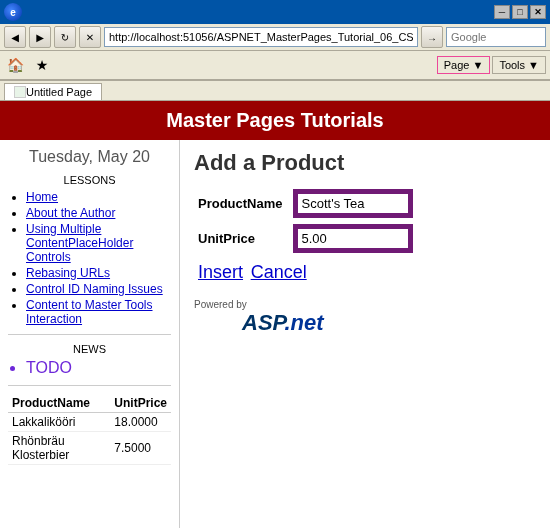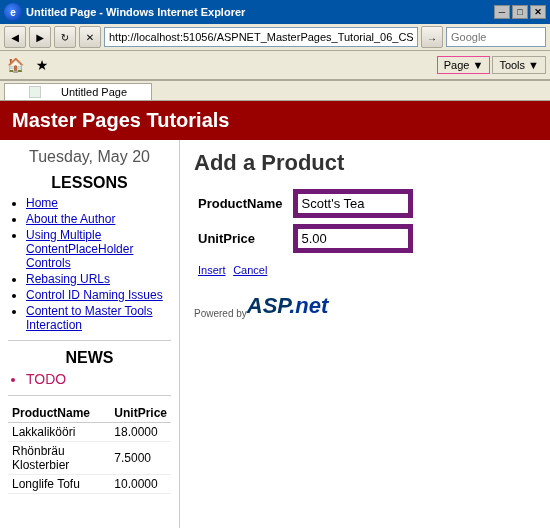--- a/index.html
+++ b/index.html
@@ -105,47 +105,47 @@
       background: #ece9d8;
       padding: 2px 4px 0;
       display: flex;
       align-items: flex-end;
       border-bottom: 1px solid #aca899;
     }
     .tab {
       background: white;
       border: 1px solid #aca899;
       border-bottom: none;
-      padding: 2px 24px;
+      padding: 2px 9px;
       font-size: 11px;
       cursor: pointer;
       display: flex;
       align-items: center;
-      gap: 20px;
+      gap: 0;
     }
     .tab-icon {
       width: 12px;
       height: 12px;
       background: #e8f4e8;
       border: 1px solid #ccc;
       display: inline-block;
     }
 
     
     .main-container {
       display: flex;
       height: calc(528px - 110px);
       background: white;
     }
 
     
     .site-header {
       background: #990000;
       color: white;
-      text-align: left;
+      text-align: center;
       padding: 8px 12px;
       font-size: 20px;
       font-weight: bold;
     }
 
     
     .sidebar {
       width: 180px;
       min-width: 180px;
       border-right: 1px solid #ccc;
@@ -153,23 +153,23 @@
       font-size: 12px;
       overflow-y: auto;
     }
     .sidebar-date {
       text-align: center;
       color: #555;
       font-size: 16px;
       margin-bottom: 8px;
     }
     .sidebar-section-title {
-      font-weight: bold;
+      font-weight: normal;
       text-align: center;
-      font-size: 16px;
+      font-size: 11px;
       margin: 6px 0 4px;
     }
     .sidebar-nav ul {
       list-style: disc;
       padding-left: 18px;
     }
     .sidebar-nav ul li {
       margin-bottom: 2px;
     }
     .sidebar-nav ul li a {
@@ -180,22 +180,22 @@
     .sidebar-divider {
       border: none;
       border-top: 1px solid #ccc;
       margin: 8px 0;
     }
     .news-section ul {
       list-style: disc;
       padding-left: 18px;
     }
     .news-section ul li {
-      font-size: 14px;
-      color: #be185d;
+      font-size: 16px;
+      color: #6d28d9;
     }
 
     
     .products-table {
       width: 100%;
       border-collapse: collapse;
       margin-top: 8px;
       font-size: 12px;
     }
     .products-table th {
@@ -240,42 +240,43 @@
       font-size: 13px;
       width: 120px;
     }
     .form-links {
       margin-top: 4px;
       margin-left: 4px;
     }
     .form-links a {
       color: #0000cc;
       text-decoration: underline;
-      font-size: 11px;
+      font-size: 18px;
       cursor: pointer;
     }
     .form-links a + a {
       margin-left: 4px;
       margin-top: 32px;
     }
 
     
     .aspnet-logo {
       margin-top: 16px;
       display: flex;
-      flex-direction: row;
-      align-items: flex-end;
+      flex-direction: column;
+      align-items: flex-start;
       font-size: 10px;
       color: #555;
     }
     .aspnet-text {
       font-size: 22px;
       font-weight: bold;
       color: #003366;
       font-style: italic;
+      margin-left: 48px;
     }
 
     .ie-logo {
       width: 18px;
       height: 18px;
       border-radius: 50%;
       background: radial-gradient(circle at 40% 40%, #4488ff, #0033aa);
       display: inline-flex;
       align-items: center;
       justify-content: center;
@@ -283,21 +284,20 @@
       color: white;
       font-weight: bold;
     }
   </style>
 </head>
 <body>
 
 <div class="window-chrome">
   <div class="window-title-area">
     <span class="ie-logo">e</span>
-    <span>Untitled Page - Windows Internet Explorer</span>
   </div>
   <div class="window-controls">
     <div class="win-btn">─</div>
     <div class="win-btn">□</div>
     <div class="win-btn">✕</div>
   </div>
 </div>
 
 <div class="address-bar">
   <div class="nav-btn">◀</div>
@@ -364,24 +364,20 @@
       </thead>
       <tbody id="products-tbody">
           <tr>
             <td>Lakkalikööri</td>
             <td>18.0000</td>
           </tr>
           <tr>
             <td>Rhönbräu Klosterbier</td>
             <td>7.5000</td>
           </tr>
-          <tr>
-            <td>Longlife Tofu</td>
-            <td>10.0000</td>
-          </tr>
         </tbody>
     </table>
   </div>
 
   <div class="content-area">
     <div class="content-title">Add a Product</div>
 
     <table class="form-table">
       <tbody>
           <tr>

